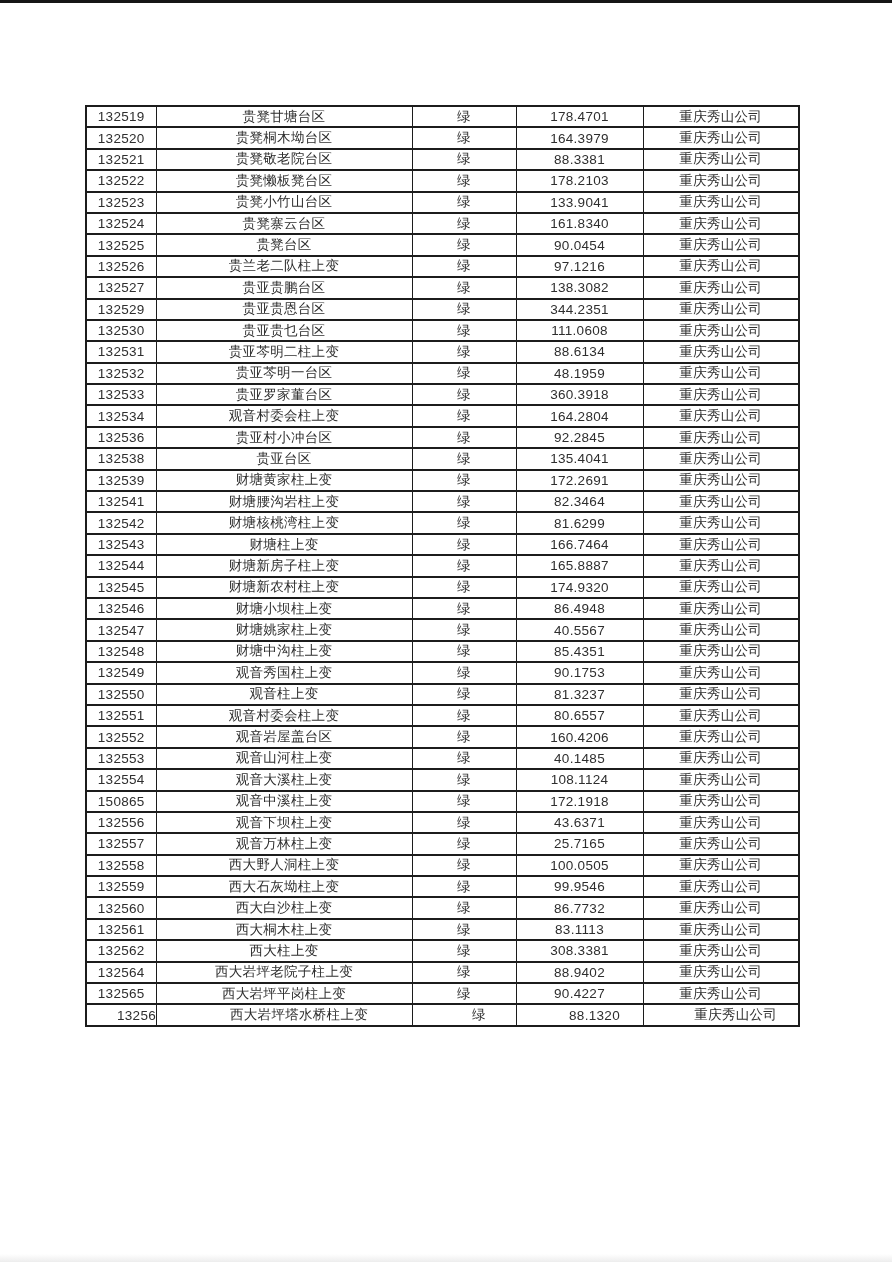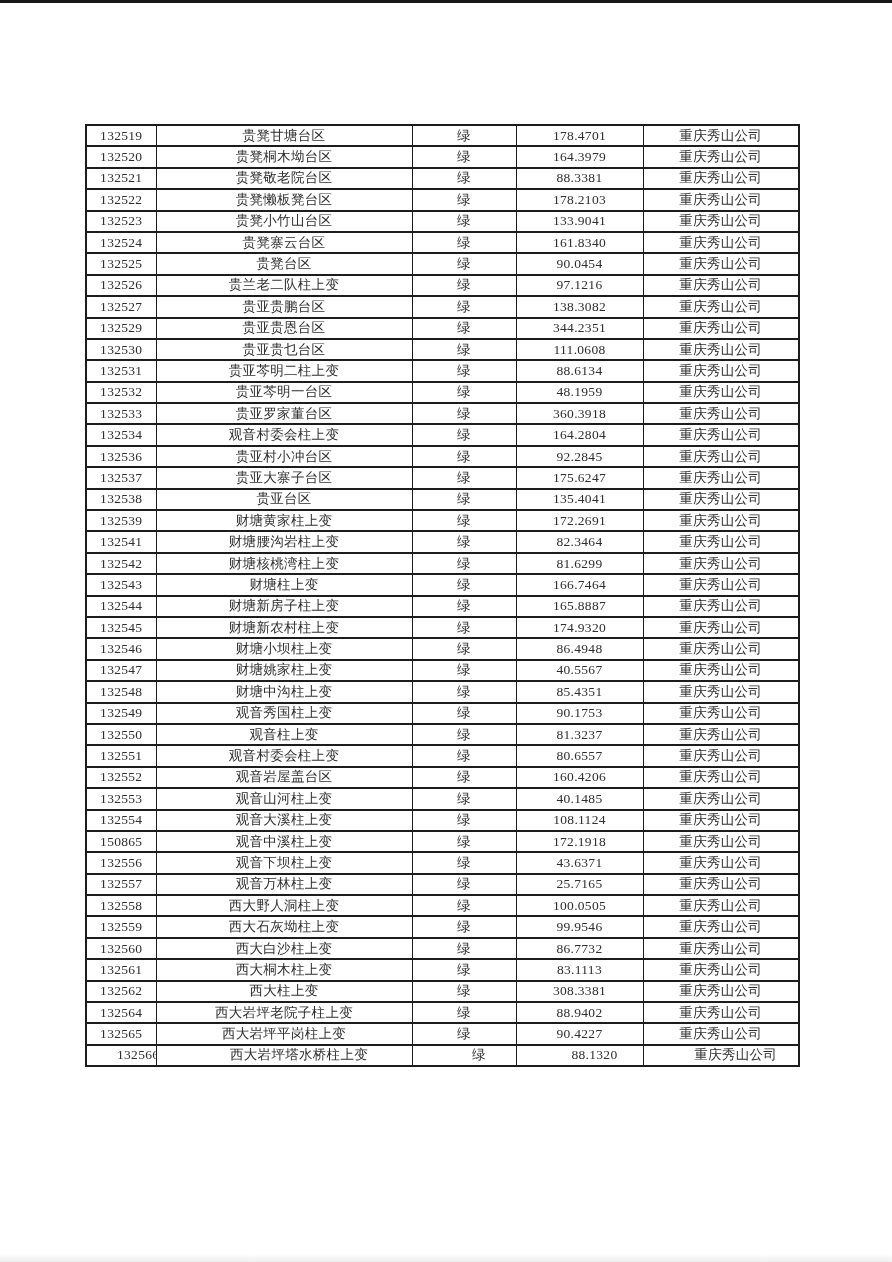--- a/index.html
+++ b/index.html
@@ -26,26 +26,25 @@
     position: absolute;
     left: 0;
     bottom: 0;
     width: 892px;
     height: 8px;
     background: linear-gradient(#ffffff, #ededed);
   }
   table.data-grid {
     position: absolute;
     left: 85px;
-    top: 124px;
+    top: 105px;
     width: 713px;
     border-collapse: collapse;
     table-layout: fixed;
     border: 2px solid #1c1c1c;
-    font-family: Liberation Serif, serif;
   }
   table.data-grid td {
     border-right: 1px solid #1c1c1c;
     border-bottom: 2px solid #1c1c1c;
     height: 19.4px;
     padding: 0;
     text-align: center;
     vertical-align: middle;
     font-size: 13.5px;
     color: #2e2e2e;
@@ -181,27 +180,20 @@
         <td>重庆秀山公司</td>
       </tr>
       <tr>
         <td>132536</td>
         <td>贵亚村小冲台区</td>
         <td>绿</td>
         <td>92.2845</td>
         <td>重庆秀山公司</td>
       </tr>
       <tr>
-        <td>132537</td>
-        <td>贵亚大寨子台区</td>
-        <td>绿</td>
-        <td>175.6247</td>
-        <td>重庆秀山公司</td>
-      </tr>
-      <tr>
         <td>132538</td>
         <td>贵亚台区</td>
         <td>绿</td>
         <td>135.4041</td>
         <td>重庆秀山公司</td>
       </tr>
       <tr>
         <td>132539</td>
         <td>财塘黄家柱上变</td>
         <td>绿</td>

